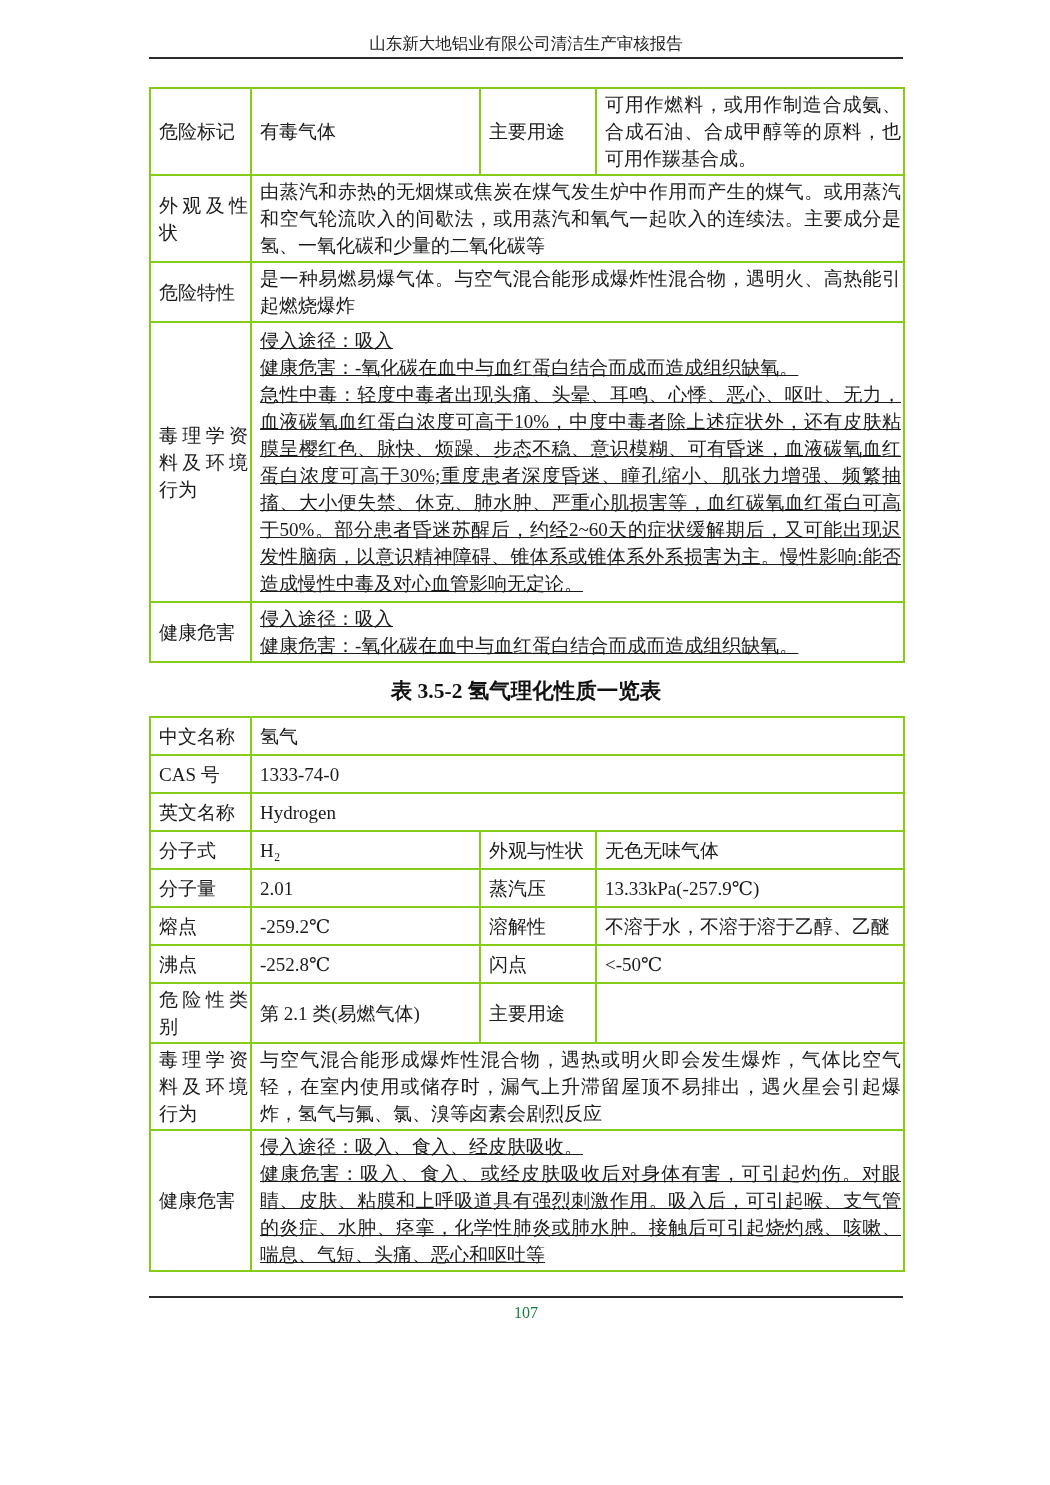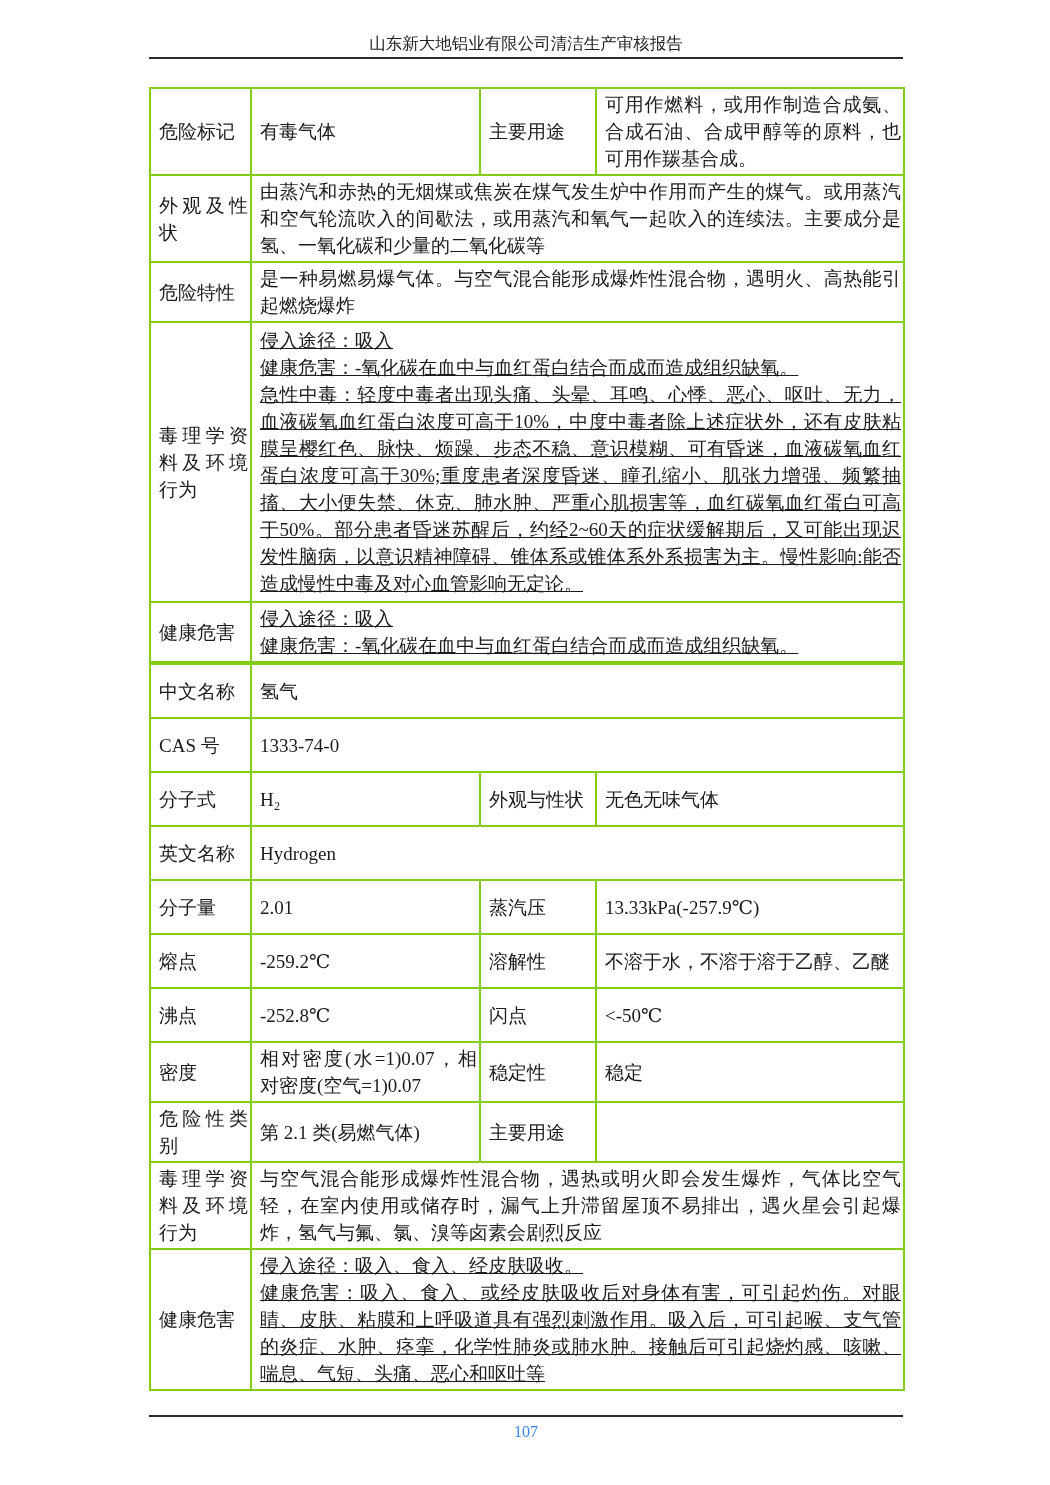--- a/index.html
+++ b/index.html
@@ -38,34 +38,34 @@
     overflow: hidden;
   }
   .label-cell { padding-right: 2px; margin-left: 48px; }
   .prewrap { white-space: pre-wrap; text-decoration: underline; }
   .nowrap  { white-space: nowrap; }
 
   .r84  { height: 84px; }
   .r85  { height: 85px; }
   .r56  { height: 56px; }
   .r280 { height: 280px; }
-  .r38  { height: 54px; }
+  .r38  { height: 38px; }
   .r58  { height: 58px; }
   .r139 { height: 139px; }
 
   .table-title {
     text-align: center;
     font-weight: bold;
     font-size: 21.5px;
     margin: 13px 0 11px 0;
     color: #111;
   }
 
   .footer-rule { border-top: 2px solid #2b2b2b; margin-top: 24px; }
-  .page-number { text-align: center; font-size: 16px; padding-top: 6px; color: #3b82f6; }
+  .page-number { text-align: center; font-size: 16px; padding-top: 6px; color: #15803d; }
 </style>
 </head>
 <body>
 
 <div class="content">
 
   <div class="header-text">山东新大地铝业有限公司清洁生产审核报告</div>
   <div class="header-rule"></div>
 
   <table id="coal-gas-table">
@@ -97,70 +97,65 @@
 急性中毒：轻度中毒者出现头痛、头晕、耳鸣、心悸、恶心、呕吐、无力，血液碳氧血红蛋白浓度可高于10%，中度中毒者除上述症状外，还有皮肤粘膜呈樱红色、脉快、烦躁、步态不稳、意识模糊、可有昏迷，血液碳氧血红蛋白浓度可高于30%;重度患者深度昏迷、瞳孔缩小、肌张力增强、频繁抽搐、大小便失禁、休克、肺水肿、严重心肌损害等，血红碳氧血红蛋白可高于50%。部分患者昏迷苏醒后，约经2~60天的症状缓解期后，又可能出现迟发性脑病，以意识精神障碍、锥体系或锥体系外系损害为主。慢性影响:能否造成慢性中毒及对心血管影响无定论。</td>
     </tr>
     <tr class="r56">
       <td class="label-cell">健康危害</td>
       <td colspan="3" class="prewrap">侵入途径：吸入
 健康危害：-氧化碳在血中与血红蛋白结合而成而造成组织缺氧。</td>
     </tr>
   </tbody>
     </table>
 
+  <div class="table-title">表 3.5-2 氢气理化性质一览表</div>
 
   <table id="hydrogen-table">
     <colgroup>
       <col style="width:101px">
         <col style="width:229px">
         <col style="width:116px">
         <col style="width:308px">
     </colgroup>
     <tbody>
         <tr class="r38">
       <td class="label-cell">中文名称</td>
       <td colspan="3">氢气</td>
     </tr>
     <tr class="r38">
       <td class="label-cell nowrap">CAS 号</td>
       <td colspan="3">1333-74-0</td>
     </tr>
     <tr class="r38">
+      <td class="label-cell">英文名称</td>
+      <td colspan="3">Hydrogen</td>
+    </tr>
+    <tr class="r38">
       <td class="label-cell">分子式</td>
       <td>H₂</td>
       <td class="label-cell nowrap">外观与性状</td>
       <td>无色无味气体</td>
-    </tr>
-    <tr class="r38">
-      <td class="label-cell">英文名称</td>
-      <td colspan="3">Hydrogen</td>
     </tr>
     <tr class="r38">
       <td class="label-cell">分子量</td>
       <td>2.01</td>
       <td class="label-cell nowrap">蒸汽压</td>
       <td>13.33kPa(-257.9℃)</td>
     </tr>
     <tr class="r38">
       <td class="label-cell">熔点</td>
       <td>-259.2℃</td>
       <td class="label-cell nowrap">溶解性</td>
       <td>不溶于水，不溶于溶于乙醇、乙醚</td>
     </tr>
     <tr class="r38">
       <td class="label-cell">沸点</td>
       <td>-252.8℃</td>
       <td class="label-cell nowrap">闪点</td>
       <td>&lt;-50℃</td>
-    </tr>
-    <tr class="r58">
-      <td class="label-cell">密度</td>
-      <td>相对密度(水=1)0.07，相对密度(空气=1)0.07</td>
-      <td class="label-cell nowrap">稳定性</td>
-      <td>稳定</td>
     </tr>
     <tr class="r58">
       <td class="label-cell">危险性类别</td>
       <td>第 2.1 类(易燃气体)</td>
       <td class="label-cell nowrap">主要用途</td>
       <td></td>
     </tr>
     <tr class="r85">
       <td class="label-cell">毒理学资料及环境行为</td>
       <td colspan="3">与空气混合能形成爆炸性混合物，遇热或明火即会发生爆炸，气体比空气轻，在室内使用或储存时，漏气上升滞留屋顶不易排出，遇火星会引起爆炸，氢气与氟、氯、溴等卤素会剧烈反应</td>

